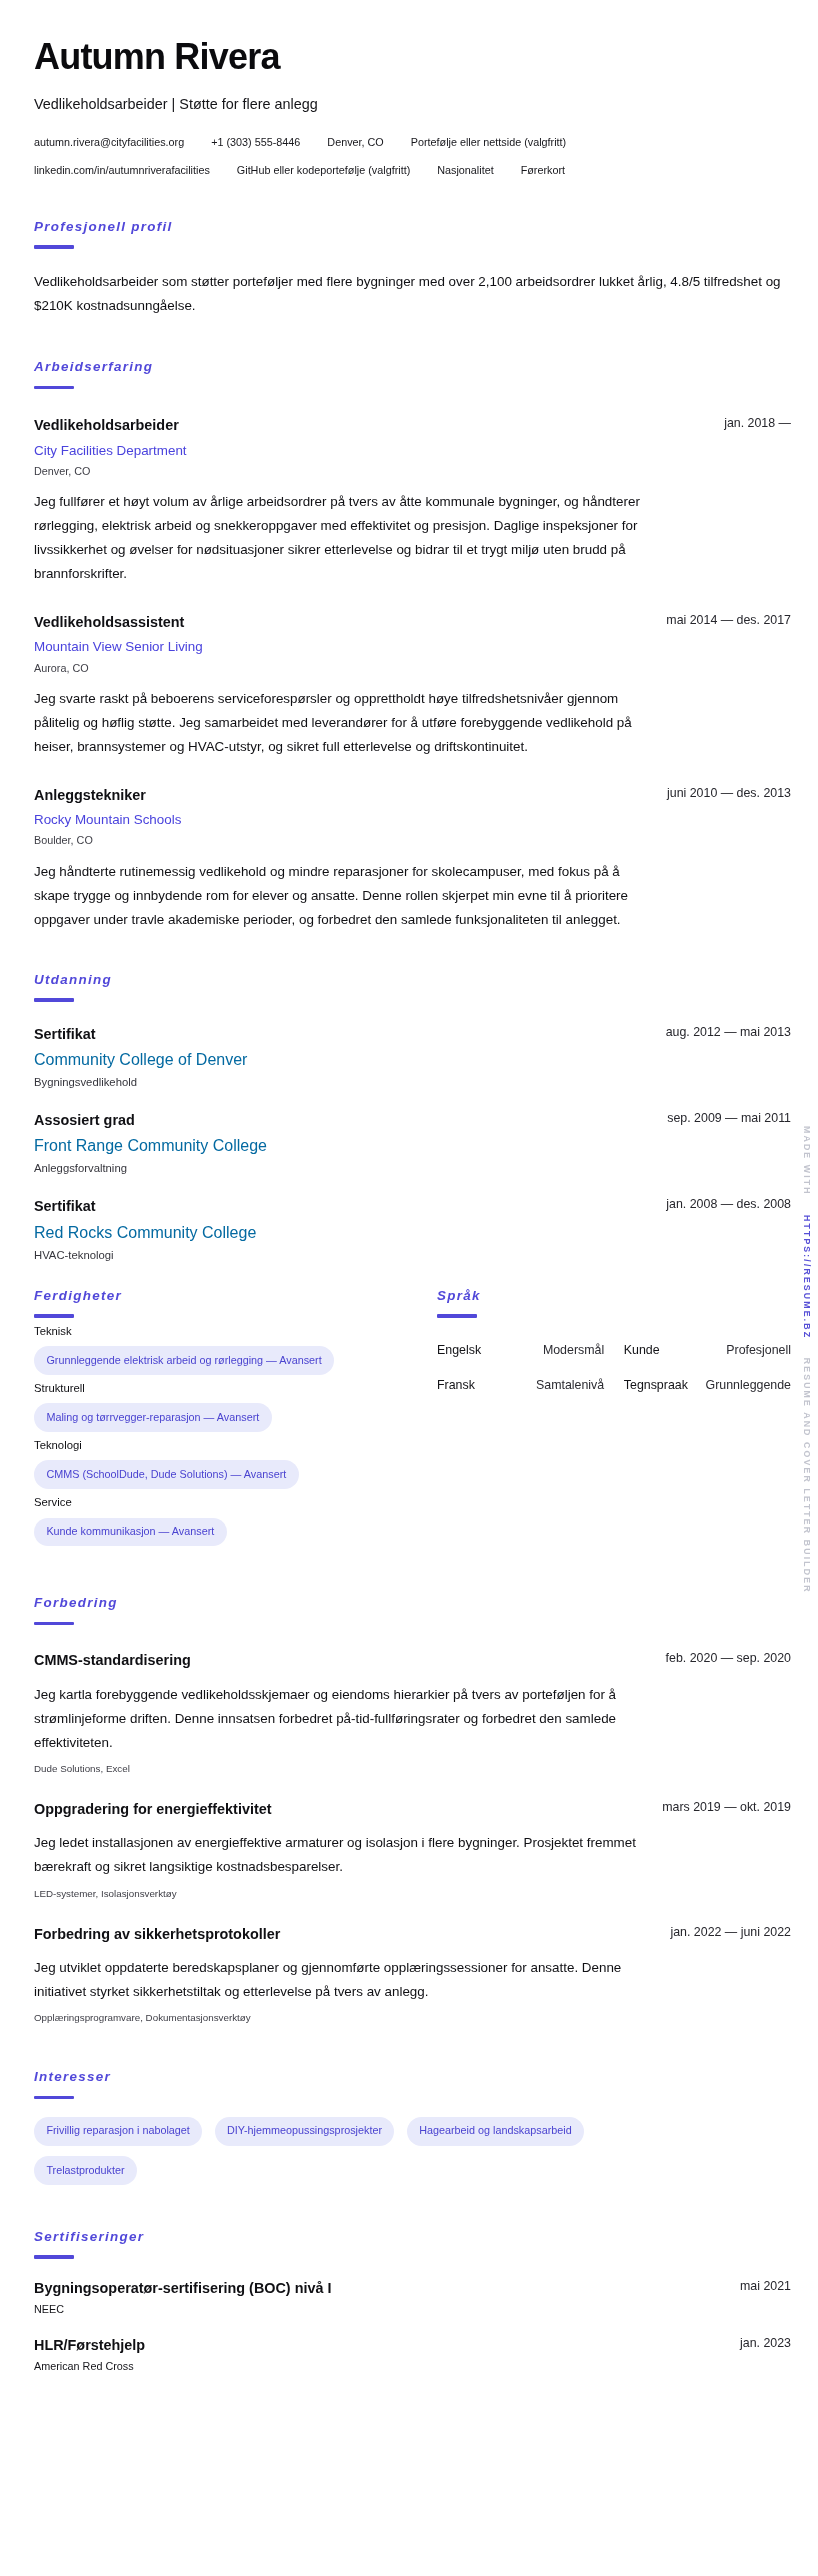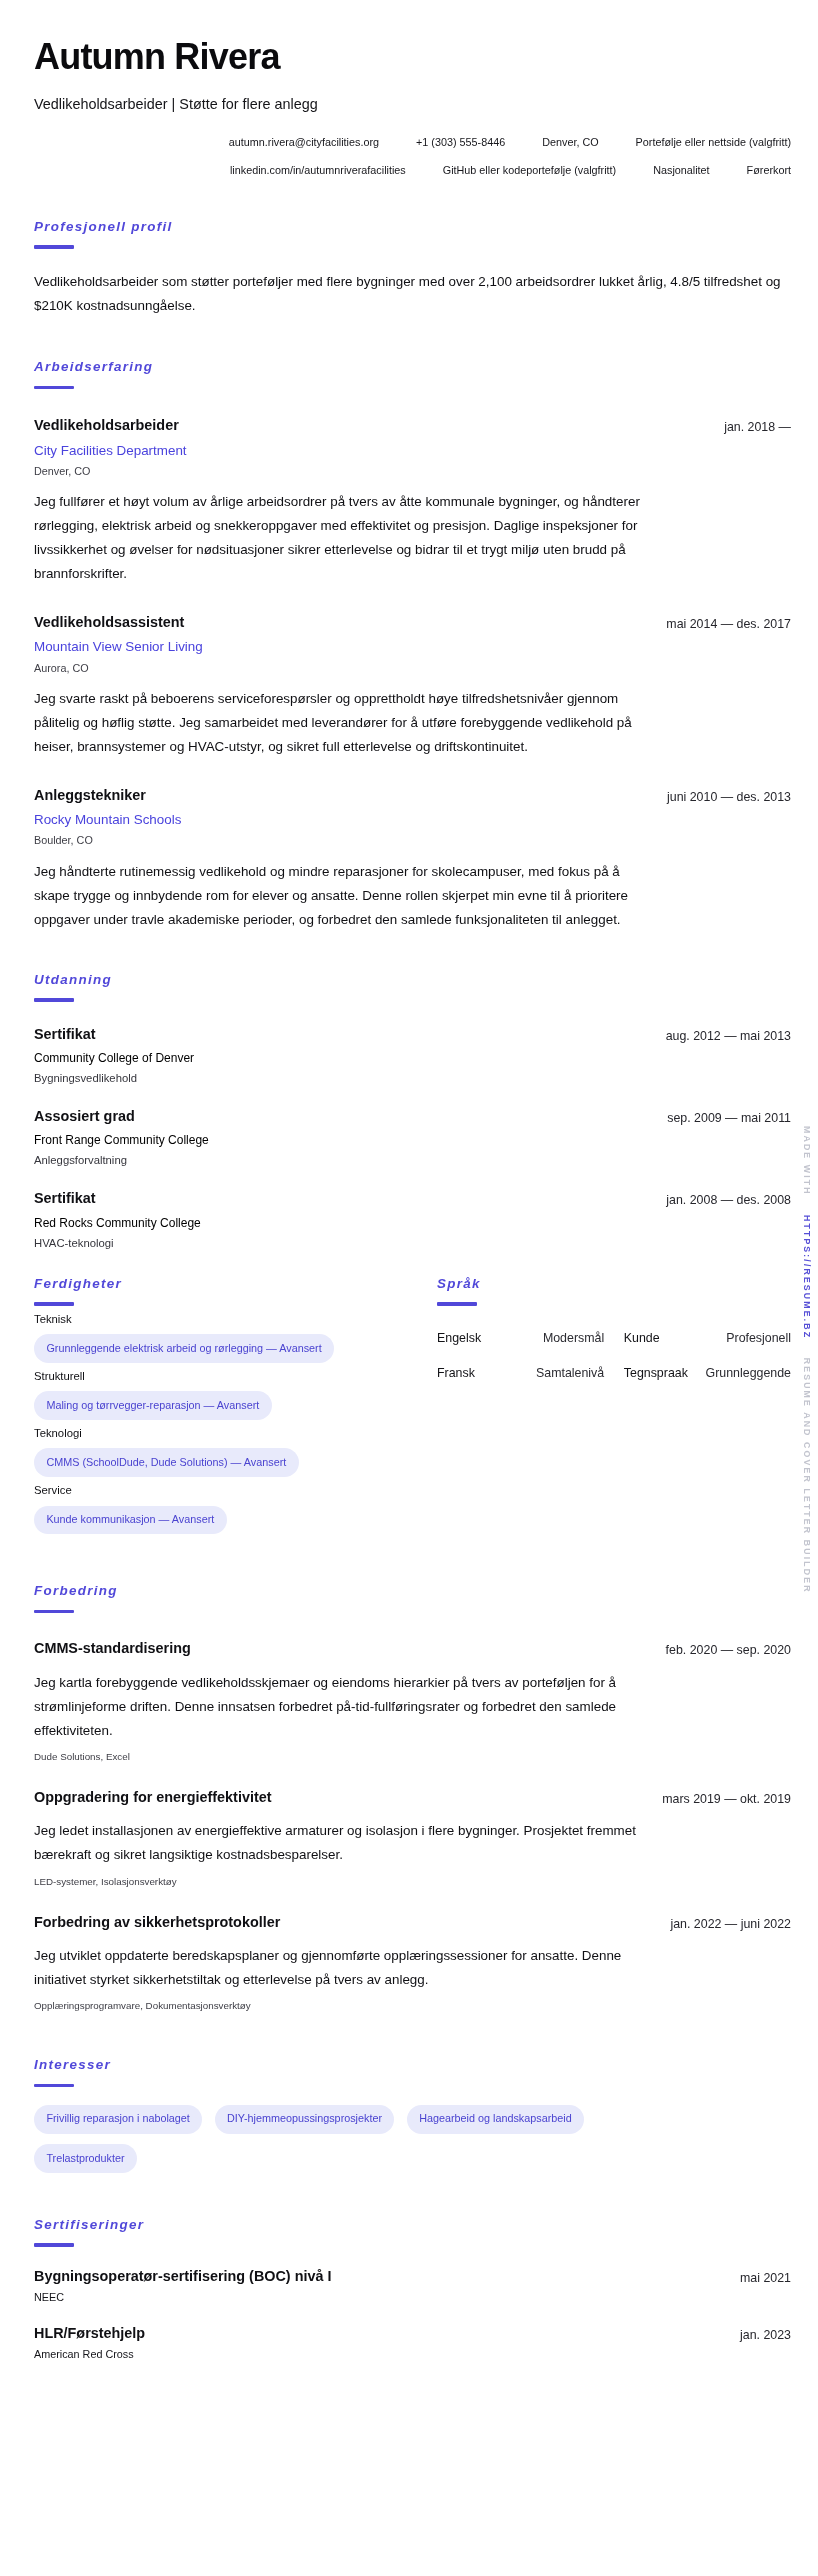--- a/index.html
+++ b/index.html
@@ -9,45 +9,45 @@
     box-sizing:border-box;
     padding:38px 27px 0 34px;
     overflow:hidden;
     background:#ffffff;
     font-family:"Liberation Sans","DejaVu Sans",sans-serif;
     color:#101014;
   }
   
   .name{font-size:36px;font-weight:700;letter-spacing:-0.8px;line-height:1.05;margin:0;color:#0b0b0e;}
   .cand-title{margin-top:20.6px;font-size:14.4px;color:#141418;}
-  .contact-row{display:flex;gap:37px;font-size:10.8px;color:#17171c;white-space:nowrap;justify-content:flex-end;}
+  .contact-row{display:flex;gap:27px;font-size:10.8px;color:#17171c;white-space:nowrap;}
   .contact-row.r1{margin-top:24px;}
   .contact-row.r2{margin-top:15.5px;}
   
   .sec-h{font-size:13.4px;font-weight:700;color:#5148d9;letter-spacing:1.3px;margin:0;line-height:1.2;font-style:italic;}
   .sec-underline{width:40px;height:3.6px;background:#5148d9;border-radius:1px;margin-top:10.3px;}
   .sec-profile{margin-top:43px;}
   .sec-exp{margin-top:41px;}
   .sec-edu{margin-top:40px;}
   .two-col{margin-top:27px;display:grid;grid-template-columns:1fr 1fr;column-gap:49px;align-items:start;}
   .sec-projects{margin-top:49px;}
   .sec-interests{margin-top:46px;}
   .sec-certs{margin-top:44px;}
   .profile-text{margin-top:21.6px;font-size:13.4px;line-height:24px;max-width:757px;margin-bottom:0;}
   
   .job{margin-top:27px;}
-  .head-row{display:flex;justify-content:space-between;align-items:flex-end;gap:15.5px;}
+  .head-row{display:flex;justify-content:space-between;align-items:flex-start;gap:15.5px;}
   .item-title{font-size:14.4px;font-weight:700;margin:0;line-height:1.25;}
   .date{font-size:12.4px;color:#26262c;white-space:nowrap;flex:none;}
   .company{margin-top:8.2px;font-size:13.4px;font-weight:500;color:#4a43dd;}
   .location{margin-top:7.2px;font-size:10.8px;color:#3e3e46;}
   .desc{margin-top:13.4px;font-size:13.4px;line-height:24px;max-width:611px;margin-bottom:0;}
   
   .edu-item{margin-top:23px;}
-  .school{margin-top:8.2px;font-size:12px;color:#000000;}
+  .school{margin-top:8.2px;font-size:16px;color:#0369a1;}
   .field{margin-top:7.2px;font-size:11.3px;color:#35353c;}
   
   .skill-cat{margin-top:7px;font-size:11.3px;font-weight:400;color:#101014;}
   .pill{display:inline-block;background:#e8eafb;color:#4a43d0;font-size:10.8px;line-height:17.5px;
         padding:5.7px 12.4px;border-radius:15.5px;margin-top:9.3px;max-width:319px;}
   
   .lang-grid{margin-top:25px;display:grid;grid-template-columns:1fr 1fr;column-gap:19.6px;row-gap:21.6px;font-size:12.4px;}
   .lang-pair{display:flex;justify-content:space-between;gap:2.1px;}
   .lang-name{font-weight:500;color:#131317;}
   .lang-level{color:#2b2b31;}

